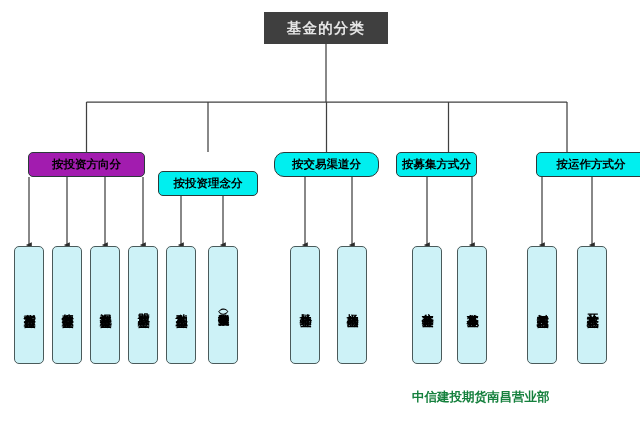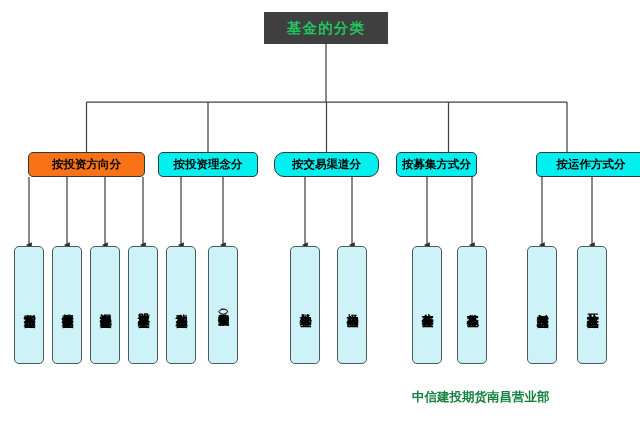--- a/index.html
+++ b/index.html
@@ -33,21 +33,21 @@
     top: 12px;
     width: 124px;
     height: 32px;
     background: #3f3f3f;
     display: flex;
     align-items: center;
     justify-content: center;
     box-sizing: border-box;
   }
   .root-box .root-label {
-    color: #22c55e;
+    color: #e5e5e5;
     font-size: 14.5px;
     font-weight: bold;
     letter-spacing: 1.2px;
     line-height: 1;
     white-space: nowrap;
   }
 
   
   .cat-box {
     position: absolute;
@@ -144,24 +144,24 @@
         <line x1="542" y1="177" x2="542" y2="245" marker-end="url(#arrowhead)"></line>
         <line x1="592" y1="177" x2="592" y2="245" marker-end="url(#arrowhead)"></line>
       </g>
   </svg>
 
   <div class="root-box">
     <span class="root-label">基金的分类</span>
   </div>
 
   <div id="category-layer">
-      <div class="cat-box" style="left: 28px; width: 117px; background: #f97316; border-color: rgb(43, 58, 58); text-align: center;">
+      <div class="cat-box" style="left: 28px; width: 117px; background: #a21caf; border-color: rgb(43, 58, 58); text-align: center;">
         <span class="cat-label">按投资方向分</span>
       </div>
-      <div class="cat-box" style="left: 158px; width: 100px; background: rgb(0, 239, 239); border-color: rgb(43, 58, 58);">
+      <div class="cat-box" style="left: 158px; width: 100px; background: rgb(0, 239, 239); border-color: rgb(43, 58, 58); margin-top: 19px;">
         <span class="cat-label">按投资理念分</span>
       </div>
       <div class="cat-box" style="left: 274px; width: 105px; background: rgb(0, 239, 239); border-color: rgb(43, 58, 58); border-radius: 10px;">
         <span class="cat-label">按交易渠道分</span>
       </div>
       <div class="cat-box" style="left: 396px; width: 81px; background: rgb(0, 239, 239); border-color: rgb(43, 58, 58);">
         <span class="cat-label">按募集方式分</span>
       </div>
       <div class="cat-box" style="left: 536px; width: 110px; background: rgb(0, 239, 239); border-color: rgb(43, 58, 58);">
         <span class="cat-label">按运作方式分</span>

